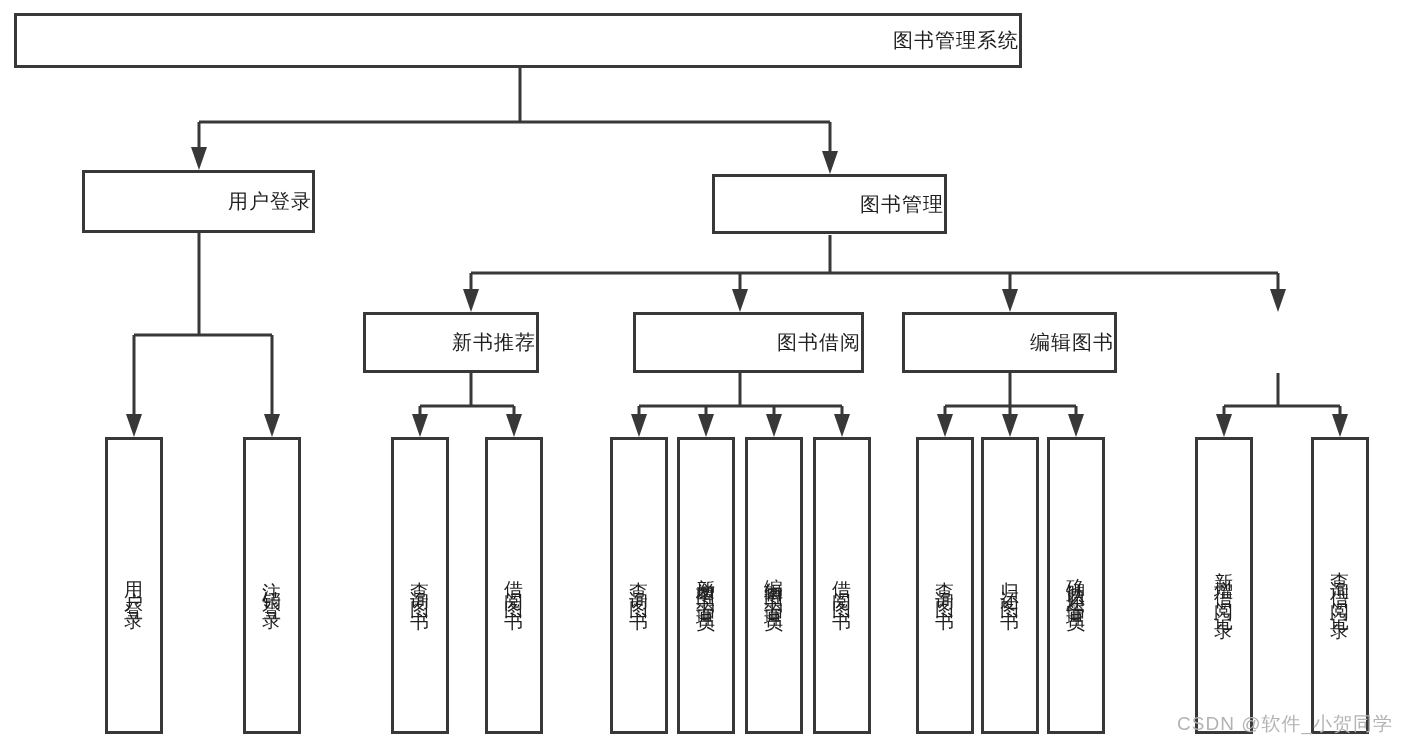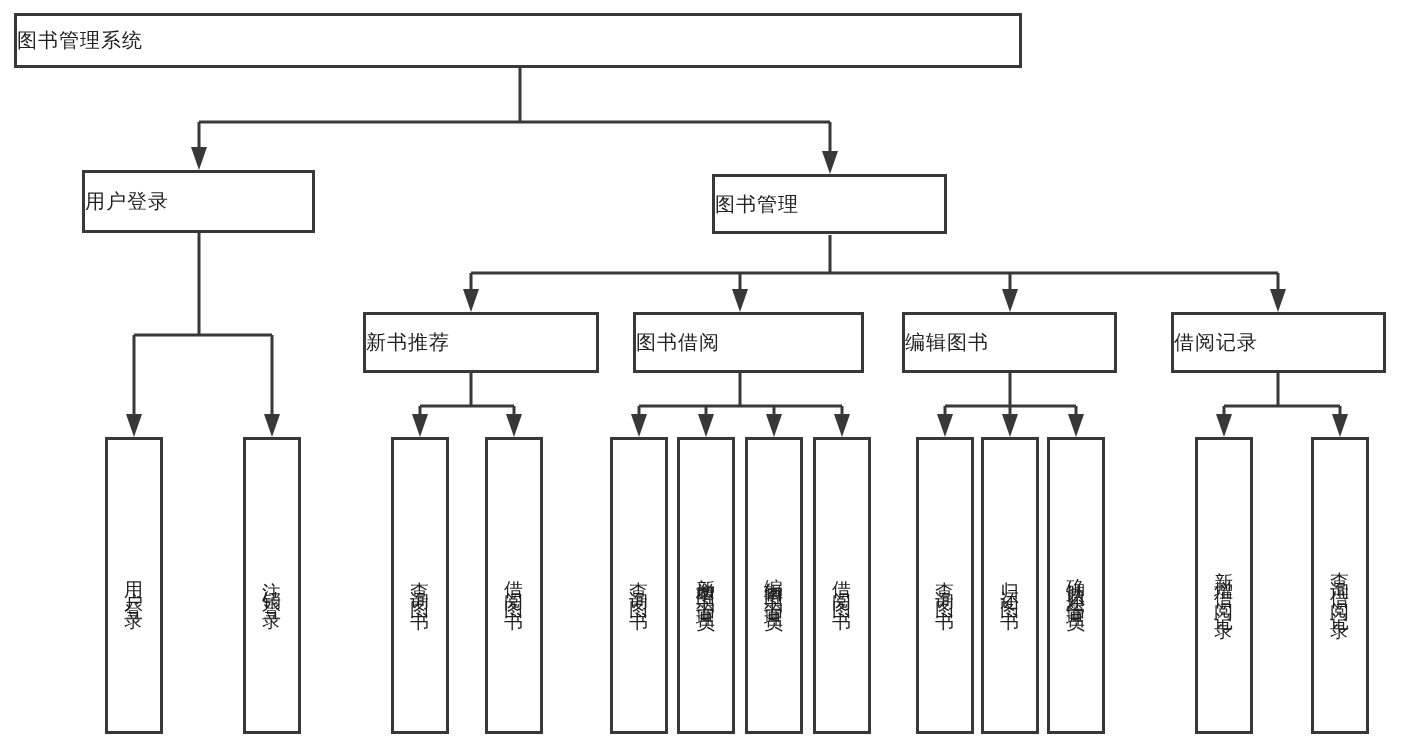--- a/index.html
+++ b/index.html
@@ -12,21 +12,21 @@
     font-family: "Liberation Sans", "DejaVu Sans", sans-serif;
   }
   .connectors { position:absolute; left:0; top:0; z-index:1; }
   .hnode {
     position:absolute;
     background:#ffffff;
     border:3px solid #383838;
     box-sizing:border-box;
     display:flex;
     align-items:center;
-    justify-content:flex-start;
+    justify-content:flex-end;
     z-index:2;
   }
   .hnode span {
     font-size:20px;
     color:#1f1f1f;
     letter-spacing:1px;
     white-space:nowrap;
   }
   .vnode {
     position:absolute;
@@ -111,31 +111,28 @@
     <span>图书管理系统</span>
   </div>
 
   <div class="hnode" style="left:82px;top:170px;width:233px;height:63px">
     <span>用户登录</span>
   </div>
   <div class="hnode" style="left:712px;top:174px;width:235px;height:60px">
     <span>图书管理</span>
   </div>
 
-  <div class="hnode" style="left:363px;top:312px;width:236px;height:61px">
+  <div class="hnode" style="left:363px;top:312px;width:176px;height:61px">
     <span>新书推荐</span>
   </div>
   <div class="hnode" style="left:633px;top:312px;width:231px;height:61px">
     <span>图书借阅</span>
   </div>
   <div class="hnode" style="left:902px;top:312px;width:215px;height:61px">
     <span>编辑图书</span>
-  </div>
-  <div class="hnode" style="left:1171px;top:312px;width:215px;height:61px">
-    <span>借阅记录</span>
   </div>
 
   <div class="vnode" style="left:105px">
     <span>用户登录</span>
   </div>
   <div class="vnode" style="left:243px">
     <span>注销登录</span>
   </div>
 
   <div class="vnode" style="left:391px">
@@ -168,14 +165,15 @@
     <span>确认归还（管理员）</span>
   </div>
 
   <div class="vnode" style="left:1195px">
     <span>新增借阅记录</span>
   </div>
   <div class="vnode" style="left:1311px">
     <span>查询借阅记录</span>
   </div>
 
+  <div class="watermark">CSDN @软件_小贺同学</div>
 
 </div>
 
 </body></html>

